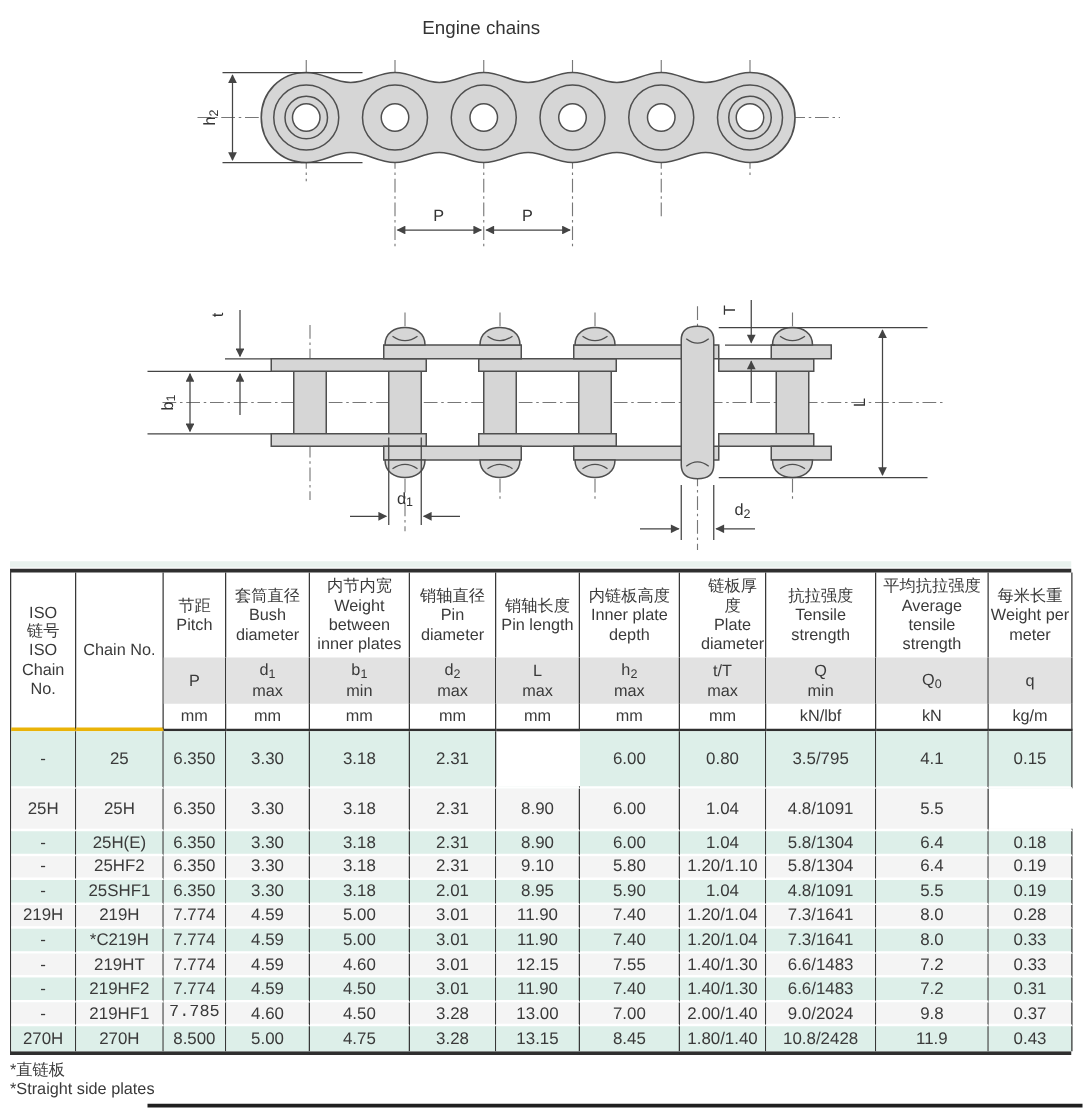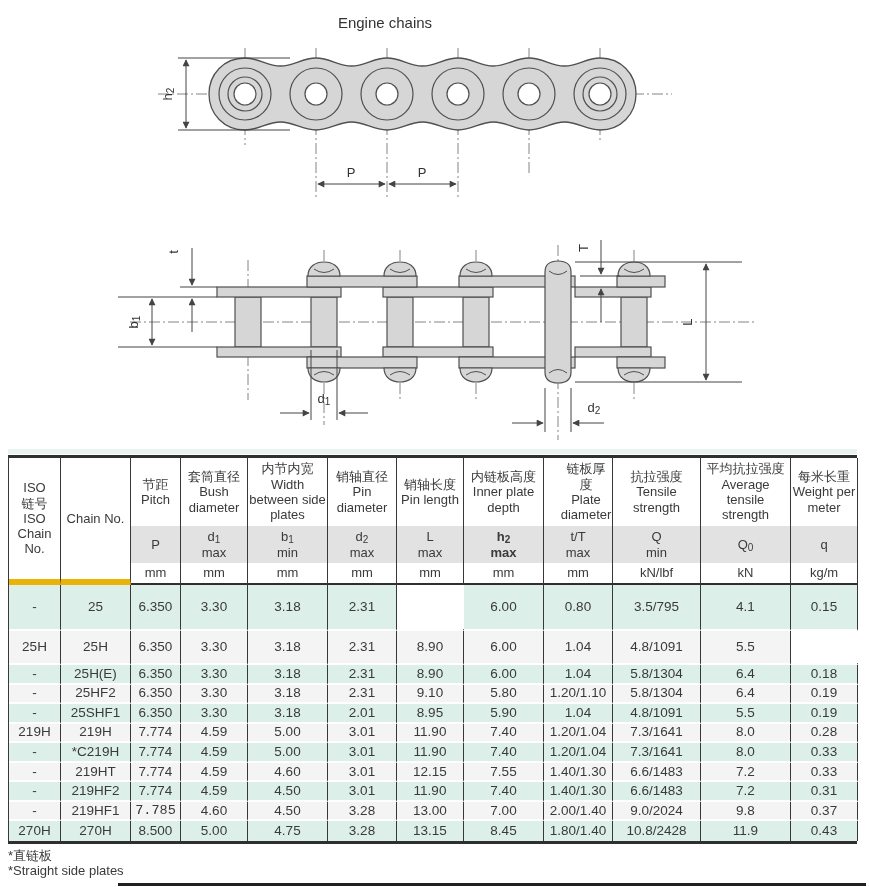--- a/index.html
+++ b/index.html
@@ -16,21 +16,21 @@
     grid-template-columns:52px 70px 50px 67px 80px 69px 67px 80px 69px 88px 90px 67px;
     grid-template-rows:68px 37px 22px repeat(11,1fr);
     border-left:1px solid #383838;
     border-top:3px solid #2f2f2f;
     border-bottom:3px solid #2f2f2f;
     font-size:13px;
   }
   .cell{box-sizing:border-box;border-right:1px solid #383838;display:flex;
         flex-direction:column;align-items:center;justify-content:center;
         text-align:center;line-height:1.18;overflow:hidden;}
-  .merged{grid-row:1/4;border-bottom:6px solid #eab308;}
+  .merged{grid-row:1/4;border-bottom:3px solid #eab308;}
   .namec{padding:2px 1px;}
   .symc{background:#e2e2e2;}
   .unitc{border-bottom:2px solid #2f2f2f;}
   .datac{font-size:13.5px;}
   .mint{background:#ddefe9;}
   .gray{background:#f4f4f4;}
   .dsep{border-bottom:2px solid #ffffff;}
   .en{font-size:13px;}
   .zh{font-size:13px;}
   sub.s{font-size:10px;vertical-align:-2px;line-height:1;}
@@ -240,21 +240,21 @@
         <div class="zh">套筒直径</div>
         <div class="en">Bush diameter</div>
       </div>
       <div class="cell symc" style="grid-area: 2 / 4;">
         <div><span>d</span><sub class="s">1</sub></div>
         <div class="note">max</div>
       </div>
       <div class="cell unitc" style="grid-area: 3 / 4;">mm</div>
       <div class="cell namec" style="grid-area: 1 / 5;">
         <div class="zh">内节内宽</div>
-        <div class="en">Width between side plates</div>
+        <div class="en">Weight between inner plates</div>
       </div>
       <div class="cell symc" style="grid-area: 2 / 5;">
         <div><span>b</span><sub class="s">1</sub></div>
         <div class="note">min</div>
       </div>
       <div class="cell unitc" style="grid-area: 3 / 5;">mm</div>
       <div class="cell namec" style="grid-area: 1 / 6;">
         <div class="zh">销轴直径</div>
         <div class="en">Pin diameter</div>
       </div>
@@ -269,21 +269,21 @@
       </div>
       <div class="cell symc" style="grid-area: 2 / 7;">
         <div><span>L</span></div>
         <div class="note">max</div>
       </div>
       <div class="cell unitc" style="grid-area: 3 / 7;">mm</div>
       <div class="cell namec" style="grid-area: 1 / 8;">
         <div class="zh">内链板高度</div>
         <div class="en">Inner plate depth</div>
       </div>
-      <div class="cell symc" style="grid-area: 2 / 8; font-weight: bold;">
+      <div class="cell symc" style="grid-area: 2 / 8;">
         <div><span>h</span><sub class="s">2</sub></div>
         <div class="note">max</div>
       </div>
       <div class="cell unitc" style="grid-area: 3 / 8;">mm</div>
       <div class="cell namec" style="grid-area: 1 / 9; margin-left: 16px;">
         <div class="zh">链板厚度</div>
         <div class="en">Plate diameter</div>
       </div>
       <div class="cell symc" style="grid-area: 2 / 9;">
         <div><span>t/T</span></div>

